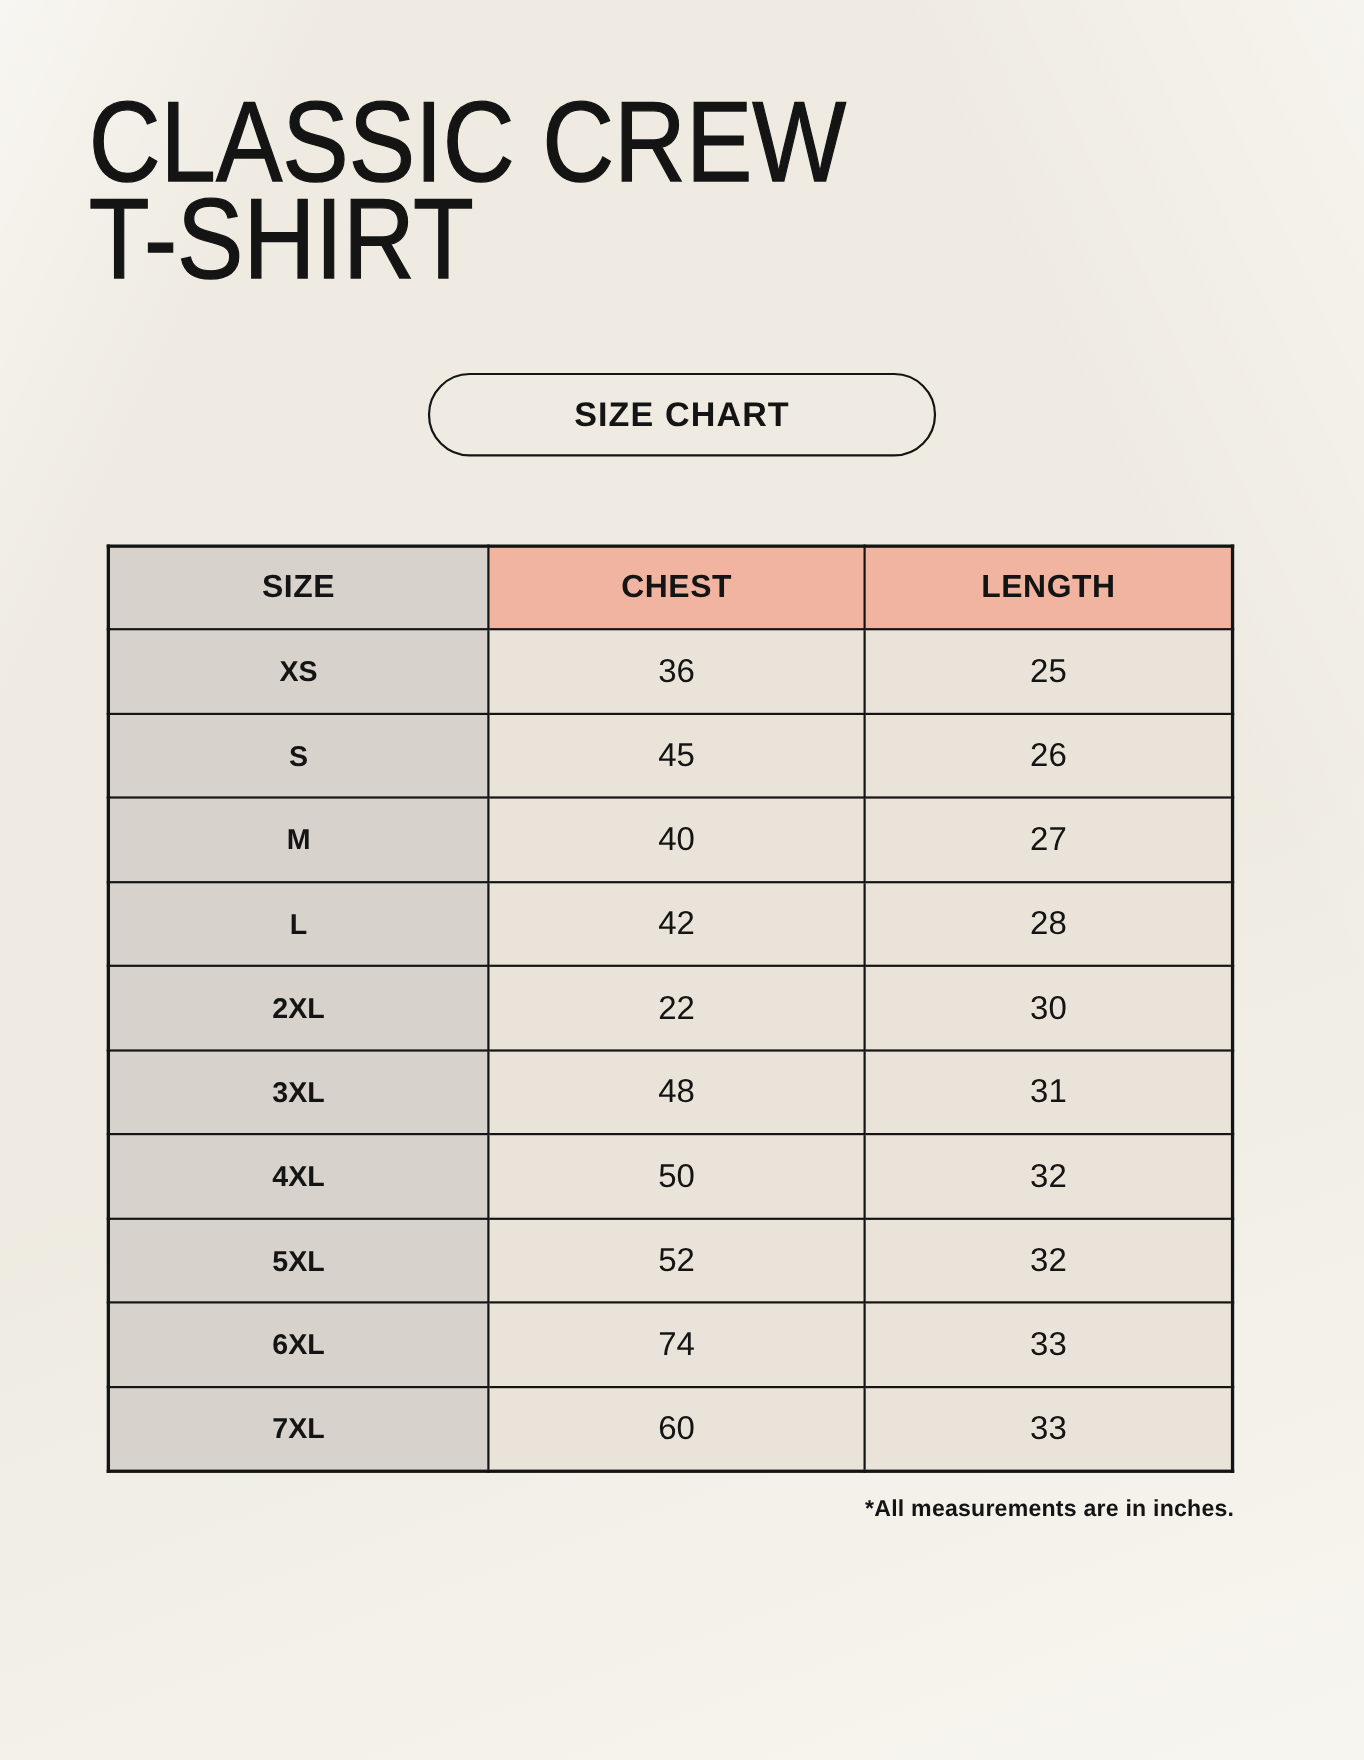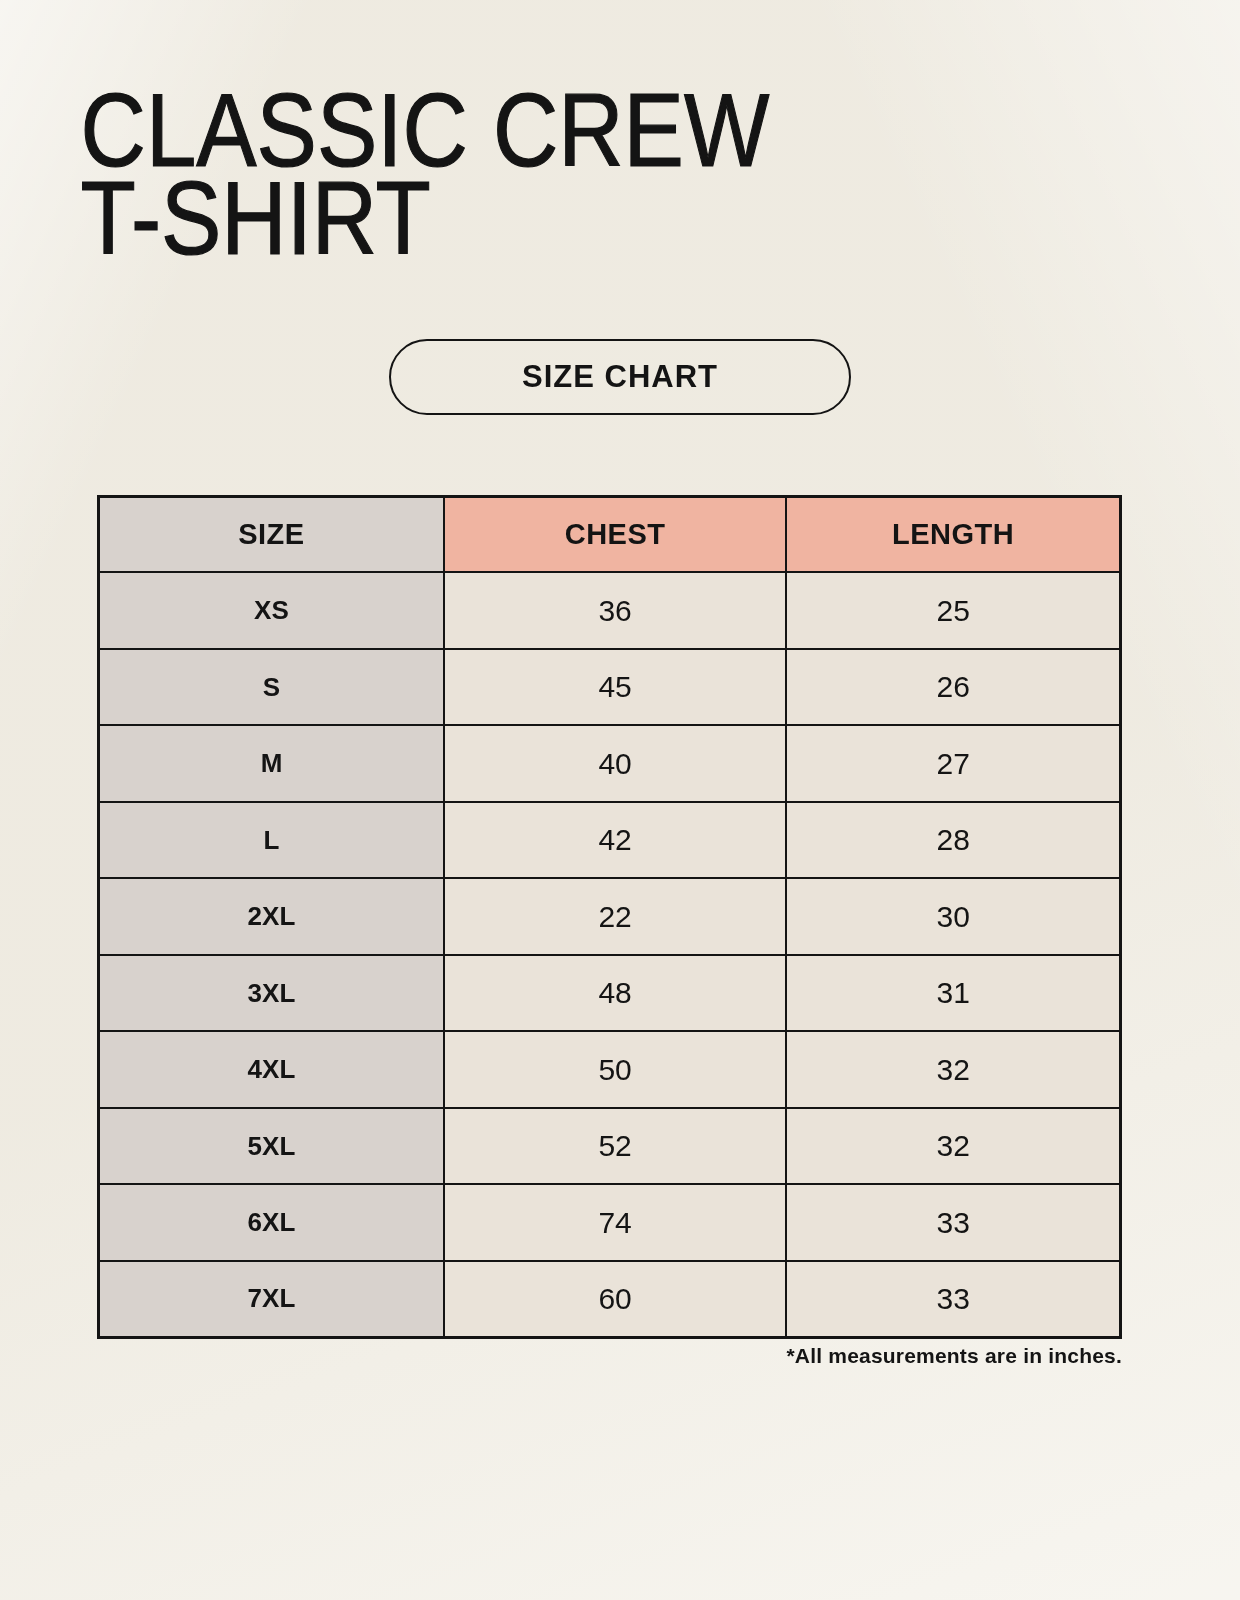--- a/index.html
+++ b/index.html
@@ -87,21 +87,21 @@
     background:var(--cell-beige);
   }
   table.size-chart td.size-cell{
     font-weight:700;
     font-size:26px;
     background:var(--size-col-gray);
   }
 
   .footnote{
     width:1025px;
-    margin:5px 0 0 97px;
+    margin:21px 0 0 97px;
     text-align:right;
     font-size:21px;
     font-weight:700;
     letter-spacing:0.2px;
     color:var(--text);
   }
 </style>
 </head>
 <body>
 

